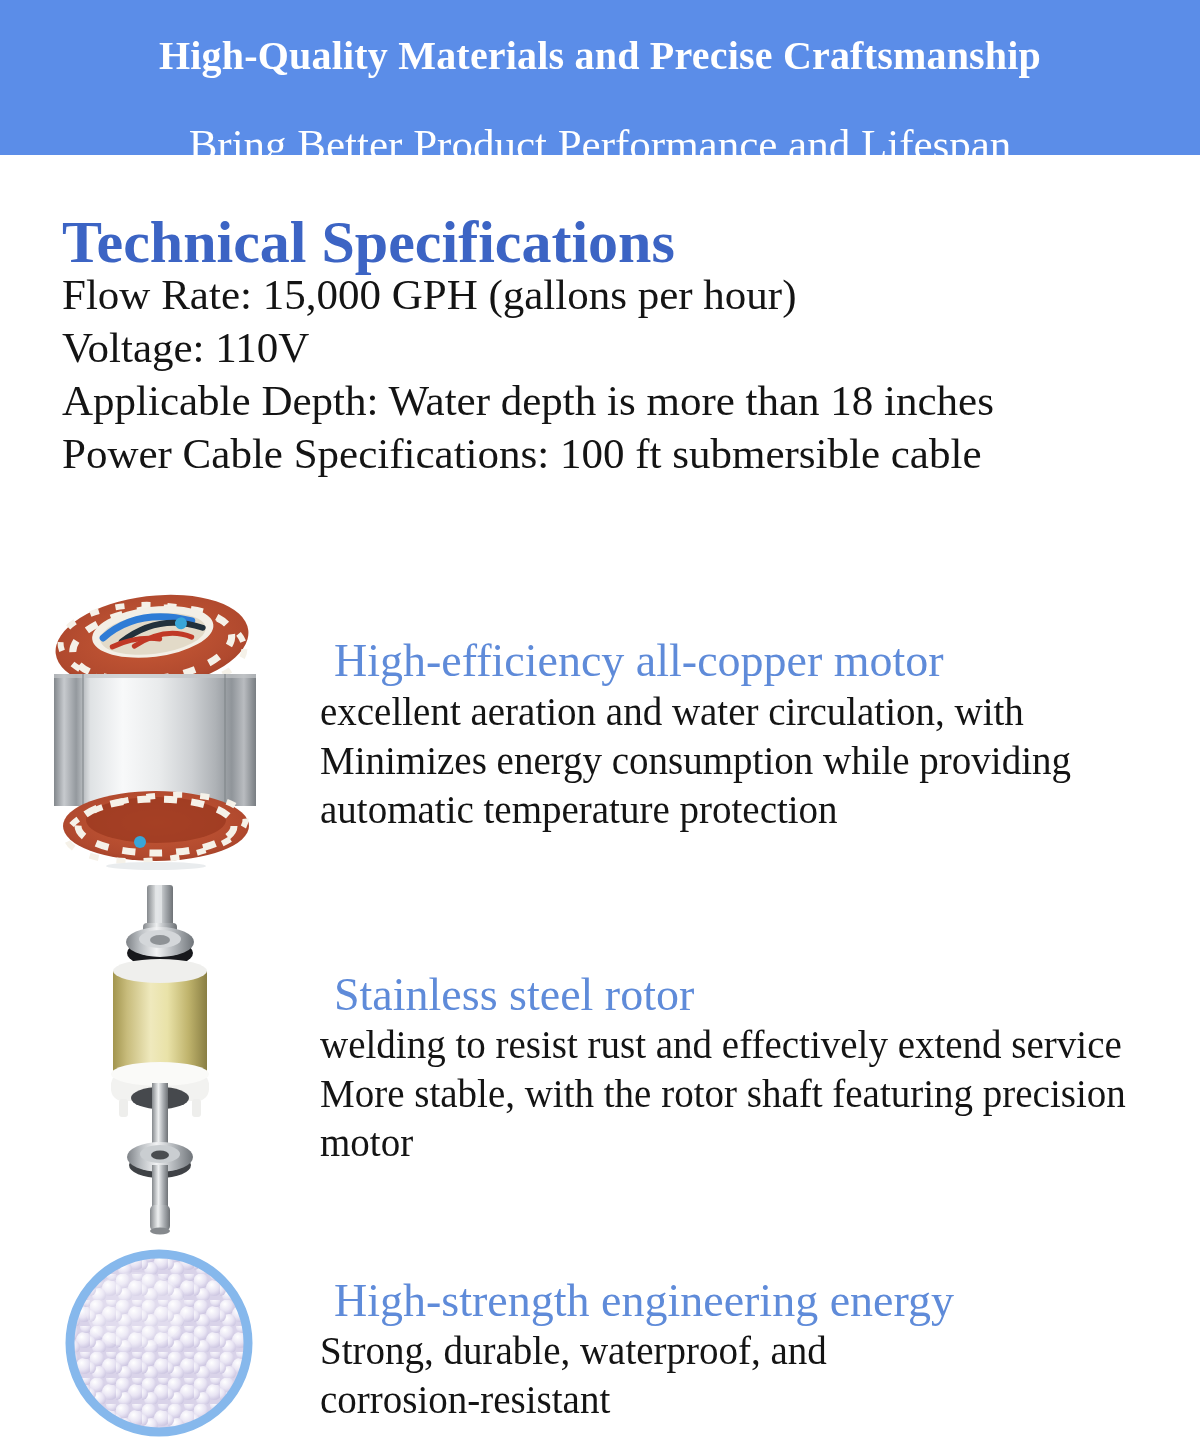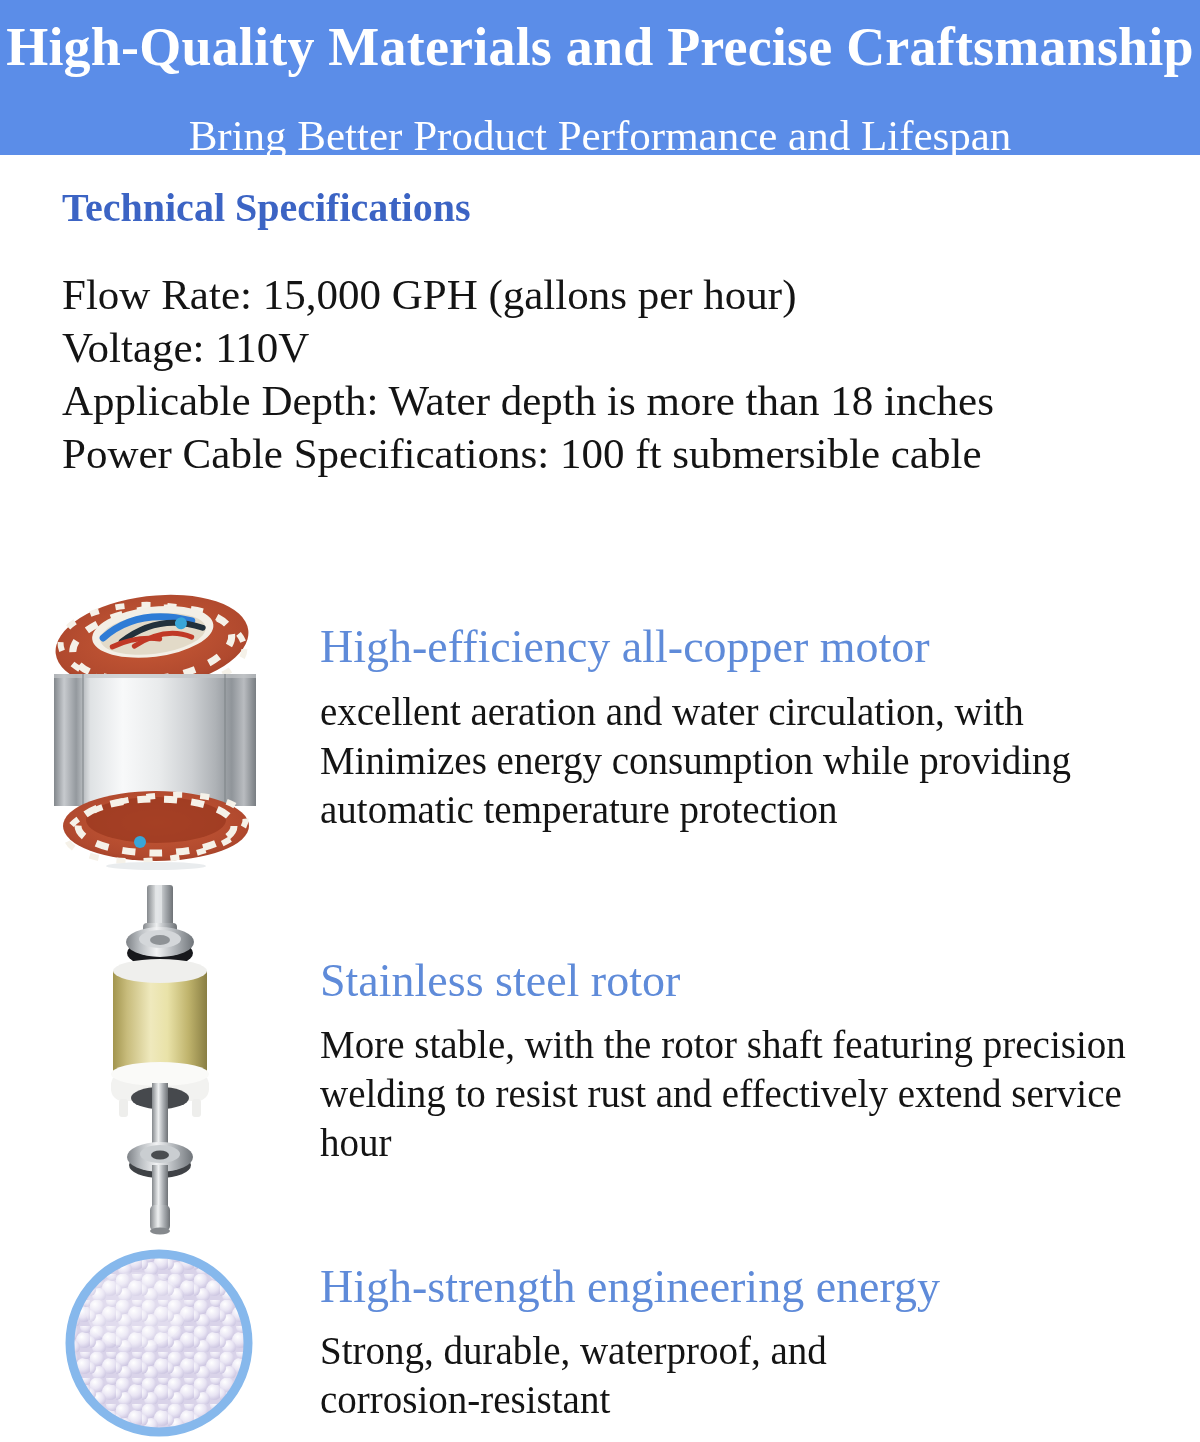--- a/index.html
+++ b/index.html
@@ -16,57 +16,57 @@
   .banner {
     position: absolute;
     left: 0; top: 0;
     width: 100%;
     height: 155px;
     background: var(--banner_bg, #5b8de8);
     color: #ffffff;
     text-align: center;
   }
   .banner-title {
-    padding-top: 17px;
-    font-size: 54px;
+    padding-top: 26px;
+    font-size: 40px;
     font-weight: bold;
     line-height: 60px;
     letter-spacing: 0.2px;
     white-space: nowrap;
   }
   .banner-subtitle {
     font-size: 43px;
     line-height: 53px;
     white-space: nowrap;
     margin-top: 32px;
   }
 
   
   .specs-title {
     position: absolute;
-    left: 62px; top: 184px;
+    left: 62px; top: 208px;
     margin: 0;
-    font-size: 40px;
+    font-size: 60px;
     font-weight: bold;
     color: var(--title_blue, #3c64c4);
     white-space: nowrap;
   }
   .specs-list {
     position: absolute;
     left: 62px; top: 268px;
     font-size: 43px;
     line-height: 53px;
     color: var(--body_text, #141414);
   }
   .spec-line { white-space: pre-wrap; }
 
   
   .feature-heading {
     position: absolute;
-    margin: 0;
+    margin: 14px;
     font-size: 46px;
     font-weight: normal;
     color: var(--feature_heading_blue, #5f8bd9);
     white-space: nowrap;
     left: 320px;
     text-align: right;
   }
   .feature-body {
     position: absolute;
     left: 320px;
@@ -219,23 +219,23 @@
       <ellipse cx="75" cy="271" rx="20" ry="9" fill="#caced1"></ellipse>
       <ellipse cx="75" cy="272" rx="9" ry="4.5" fill="#4a4d50"></ellipse>
 
       <rect x="67" y="282" width="16" height="44" fill="url(#rShaft)"></rect>
       <rect x="65" y="322" width="20" height="26" rx="5" fill="url(#rShaft)"></rect>
       <ellipse cx="75" cy="348" rx="10" ry="3.5" fill="#85898d"></ellipse>
     </svg>
   </div>
   <h2 class="feature-heading h-rotor">Stainless steel rotor</h2>
   <div class="feature-body b-rotor">
+    <div>welding to resist rust and effectively extend service</div>
     <div>More stable, with the rotor shaft featuring precision</div>
-    <div>welding to resist rust and effectively extend service</div>
-    <div>hour</div>
+    <div>motor</div>
   </div>
 
   <div class="art art-plastic">
     <svg viewBox="0 0 190 190" xmlns="http://www.w3.org/2000/svg">
       <defs>
         <radialGradient id="bead" cx="0.35" cy="0.3" r="0.8">
           <stop offset="0" stop-color="#ffffff"></stop>
           <stop offset="0.55" stop-color="#e8e4f3"></stop>
           <stop offset="1" stop-color="#c6bfdd"></stop>
         </radialGradient>

